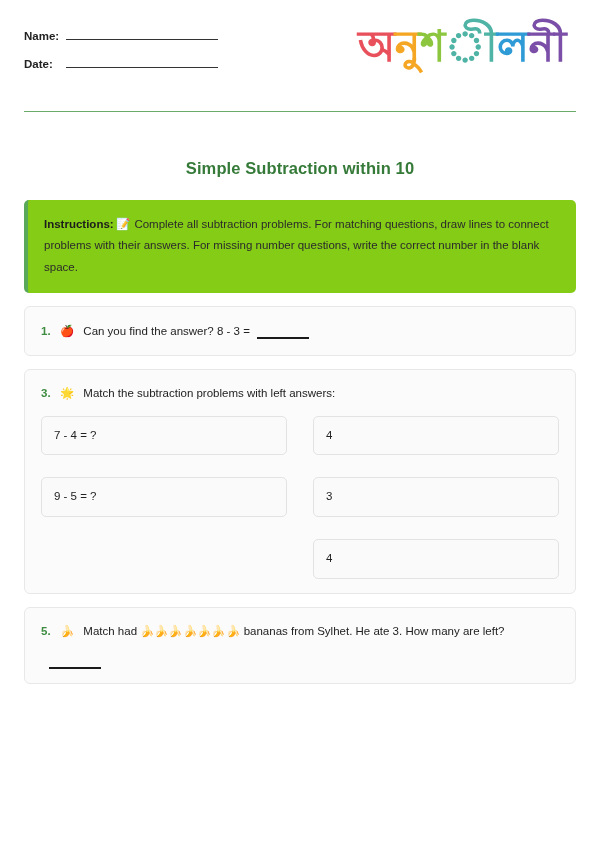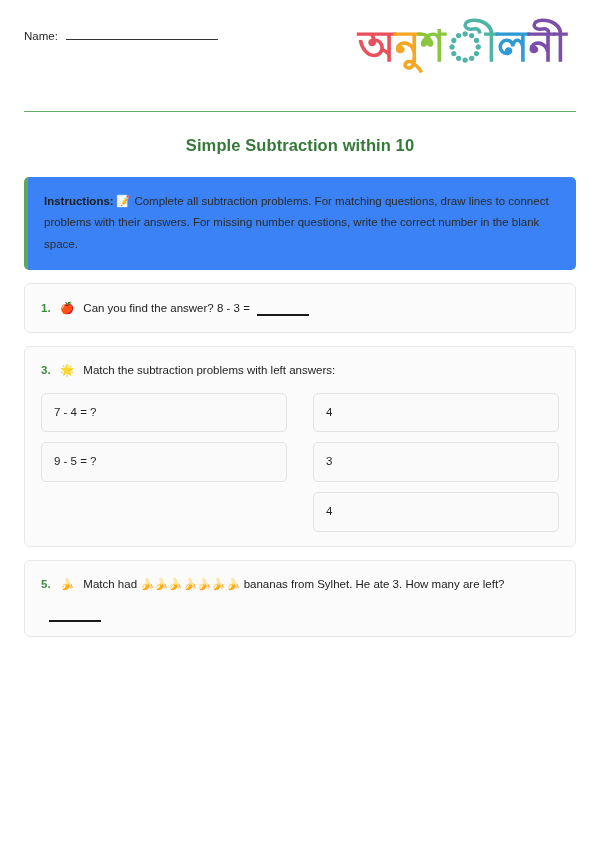--- a/index.html
+++ b/index.html
@@ -31,20 +31,21 @@
     box-sizing: border-box;
     height: 105px;
   }
   .name-date {
     padding-top: 4px;
   }
   .field-row {
     display: flex;
     align-items: baseline;
     margin-bottom: 14px;
+    font-weight: bold;
   }
   .field-label {
     font-size: 11.5px;
     color: #222;
     width: 42px;
     flex: none;
   }
   .field-line {
     display: inline-block;
     width: 152px;
@@ -71,28 +72,28 @@
     height: 0;
     border-top: 1.6px solid #6aab6a;
   }
 
   
   .title {
     text-align: center;
     color: #357a38;
     font-size: 16.5px;
     font-weight: bold;
-    margin: 24px 0 0 0;
+    margin: 47px 0 0 0;
     letter-spacing: 0.1px;
   }
 
   
   .instructions {
     margin: 22px 24px 0 24px;
-    background: #3b82f6;
+    background: #84cc16;
     border-left: 4px solid #5aa95a;
     border-radius: 5px;
     padding: 14px 18px 15px 16px;
     box-sizing: border-box;
     font-size: 11.5px;
     line-height: 1.85;
     color: #2b2b2b;
   }
   .instructions b { font-weight: bold; color: #1c1c1c; }
 
@@ -136,41 +137,45 @@
   .match-prompt { margin-bottom: 4px; }
   .match-grid {
     display: flex;
     gap: 26px;
     margin-top: 12px;
   }
   .match-col {
     flex: 1 1 0;
     display: flex;
     flex-direction: column;
-    gap: 10px;
+    gap: 22px;
   }
   .match-item {
     background: #fafafa;
     border: 1px solid #e3e3e3;
     border-radius: 5px;
     padding: 9px 12px;
     font-size: 11.5px;
     color: #222;
     box-sizing: border-box;
   }
 </style>
 </head>
 <body>
 
 <div class="page">
 
   <div class="header">
     <div class="name-date">
       <div class="field-row">
         <span class="field-label">Name:</span>
+        <span class="field-line"></span>
+      </div>
+      <div class="field-row">
+        <span class="field-label">Date:</span>
         <span class="field-line"></span>
       </div>
     </div>
     <div class="logo">
       <div class="logo-text"><span style="color: rgb(232, 80, 91);">অ</span><span style="color: rgb(245, 166, 35);">নু</span><span style="color: rgb(140, 198, 63);">শ</span><span style="color: rgb(79, 179, 165);">ী</span><span style="color: rgb(46, 155, 214);">ল</span><span style="color: rgb(123, 78, 168);">নী</span></div>
     </div>
   </div>
 
   <div class="header-rule"></div>
 

